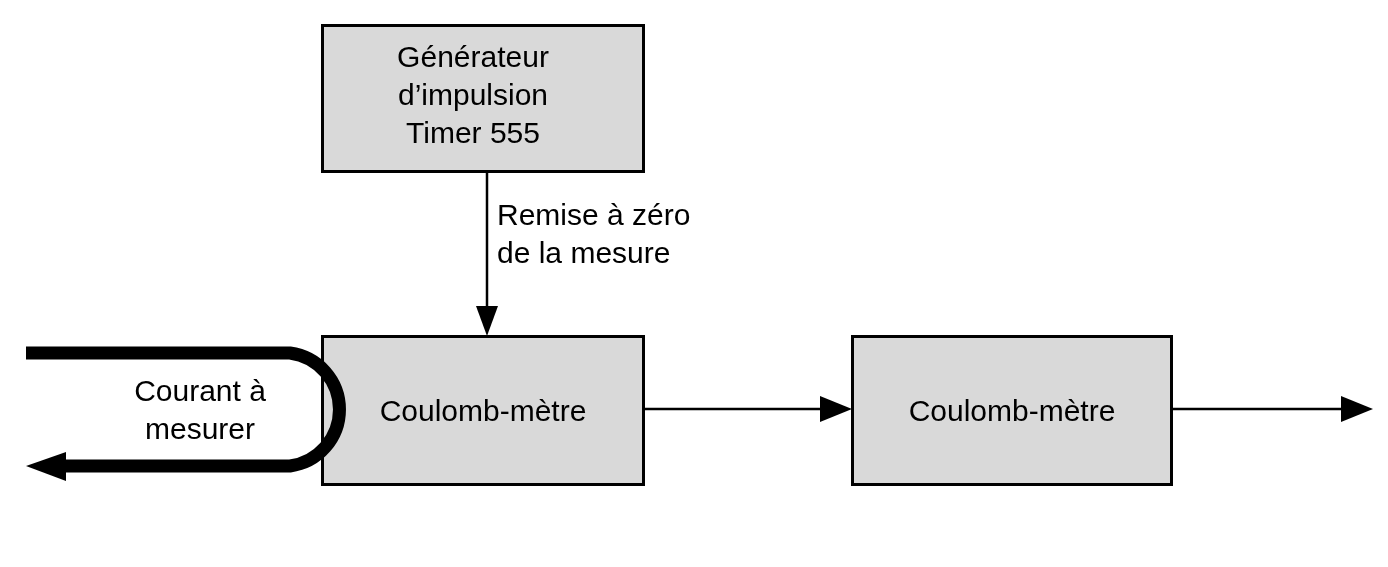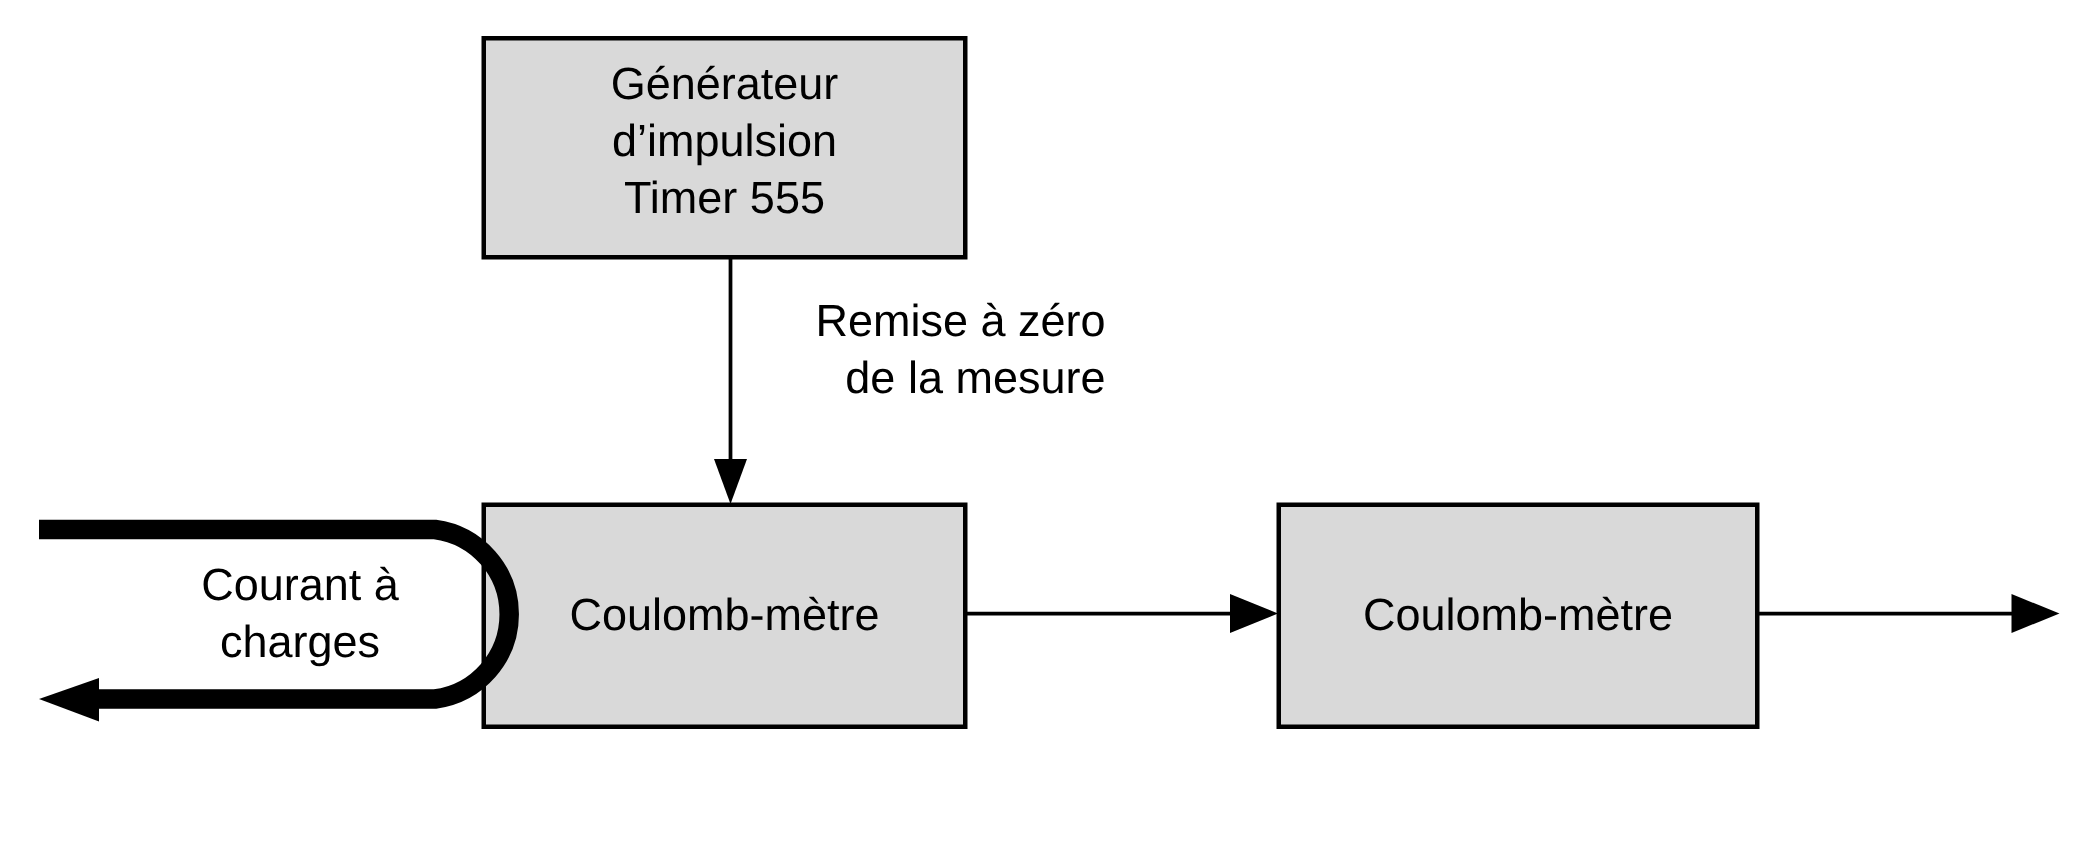--- a/index.html
+++ b/index.html
@@ -34,42 +34,42 @@
     color: #000000;
     font-family: "Liberation Sans", sans-serif;
     font-size: 30px;
     line-height: 38px;
     text-align: center;
     white-space: pre;
     pointer-events: none;
   }
   
   #gen-label {
-    left: 322px;
+    left: 312px;
     top: 38px;
     width: 322px;
   }
   
   #cm1-label {
     left: 322px;
     top: 392px;
     width: 322px;
   }
   
   #cm2-label {
     left: 852px;
     top: 392px;
     width: 320px;
   }
   
   #reset-label {
     left: 497px;
     top: 196px;
     width: 240px;
-    text-align: right;
+    text-align: left;
   }
   
   #current-in-label {
     left: 82px;
     top: 372px;
     width: 236px;
   }
   
   #charge-label {
     left: 648px;
@@ -122,17 +122,17 @@
 Timer 555</div>
 
   <div class="blk-label" id="cm1-label">Coulomb-mètre</div>
 
   <div class="blk-label" id="cm2-label">Coulomb-mètre</div>
 
   <div class="edge-label" id="reset-label">Remise à zéro
 de la mesure</div>
 
   <div class="edge-label" id="current-in-label">Courant à
-charges</div>
+mesurer</div>
 
 
 
 </div>
 
 </body></html>

